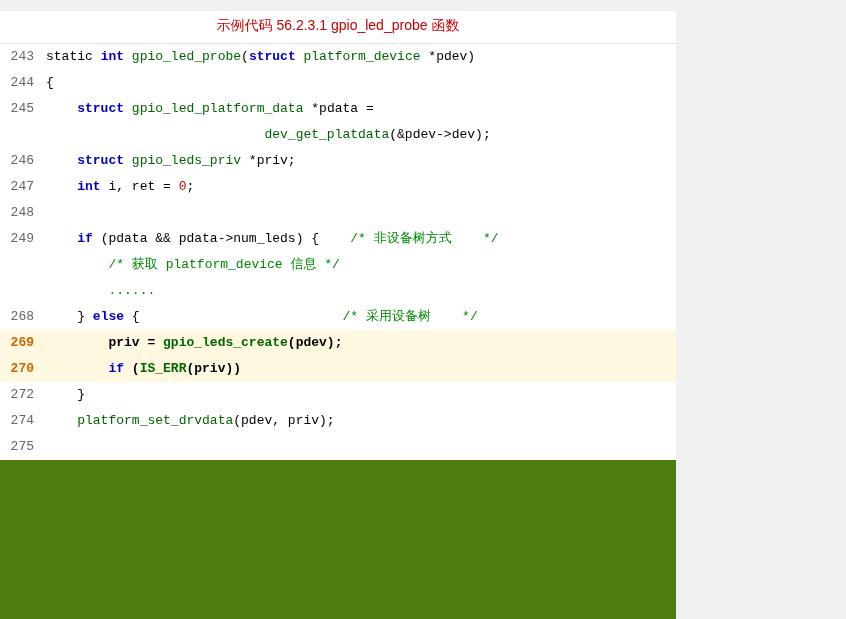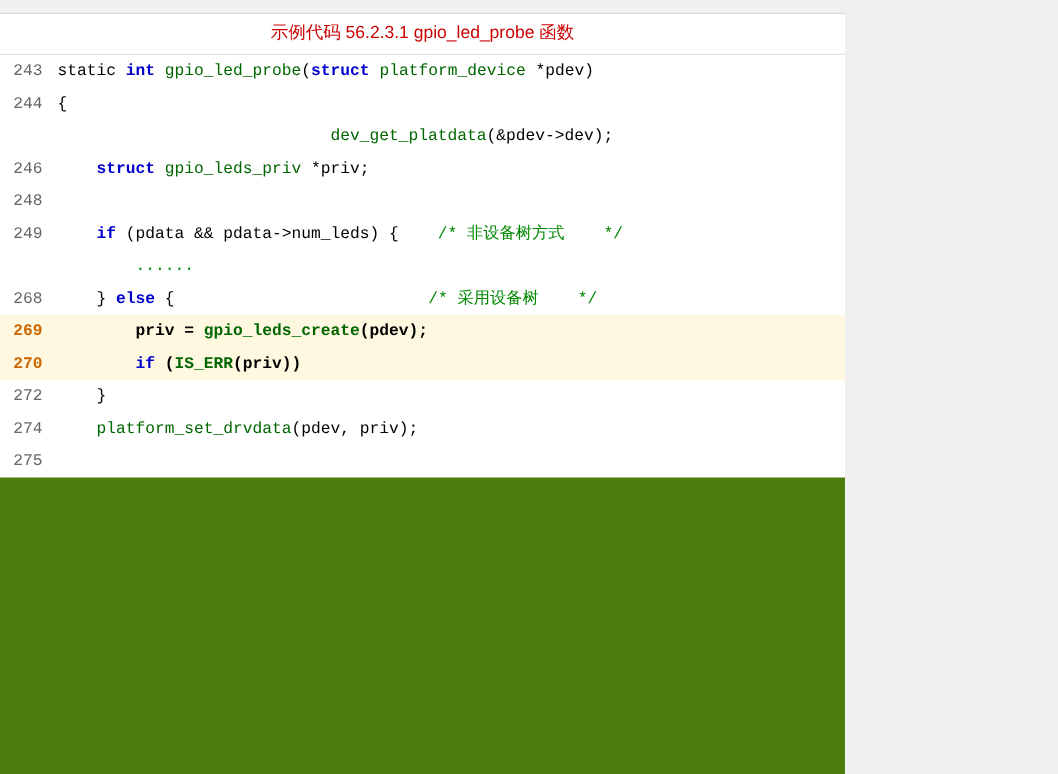--- a/index.html
+++ b/index.html
@@ -95,35 +95,47 @@
   <div class="code-line">
         <div class="line-num">243</div>
         <div class="code-content"><span class="kw-plain">static</span> <span class="kw">int</span> <span class="fn">gpio_led_probe</span>(<span class="kw">struct</span> <span class="type">platform_device</span> *pdev)</div>
       </div>
       <div class="code-line">
         <div class="line-num">244</div>
         <div class="code-content"><span class="punct">{</span></div>
       </div>
       <div style="display: flex; flex-direction: column;">
         <div class="code-line">
+          <div class="line-num">245</div>
+          <div class="code-content">    <span class="kw">struct</span> <span class="type">gpio_led_platform_data</span> *pdata =</div>
+        </div>
+        <div class="code-line">
           <div class="line-num"></div>
           <div class="code-content">                            <span class="fn">dev_get_platdata</span>(&amp;pdev-&gt;dev);</div>
         </div>
       </div>
       <div class="code-line">
         <div class="line-num">246</div>
         <div class="code-content">    <span class="kw">struct</span> <span class="type">gpio_leds_priv</span> *priv;</div>
       </div>
       <div class="code-line">
+        <div class="line-num">247</div>
+        <div class="code-content">    <span class="kw">int</span> i, ret = <span class="num">0</span>;</div>
+      </div>
+      <div class="code-line">
         <div class="line-num">248</div>
         <div class="code-content"></div>
       </div>
       <div class="code-line">
         <div class="line-num">249</div>
         <div class="code-content">    <span class="kw bold">if</span> (pdata &amp;&amp; pdata-&gt;num_leds) {    <span class="comment">/* 非设备树方式    */</span></div>
+      </div>
+      <div class="code-line">
+        <div class="line-num"></div>
+        <div class="code-content">        <span class="comment">/* 获取 platform_device 信息 */</span></div>
       </div>
       <div class="code-line">
         <div class="line-num"></div>
         <div class="code-content">        <span class="comment">......</span></div>
       </div>
       <div class="code-line">
         <div class="line-num">268</div>
         <div class="code-content">    <span class="punct">} </span><span class="kw bold">else</span> <span class="punct">{</span>                          <span class="comment">/* 采用设备树    */</span></div>
       </div>
       <div class="code-line highlighted">

